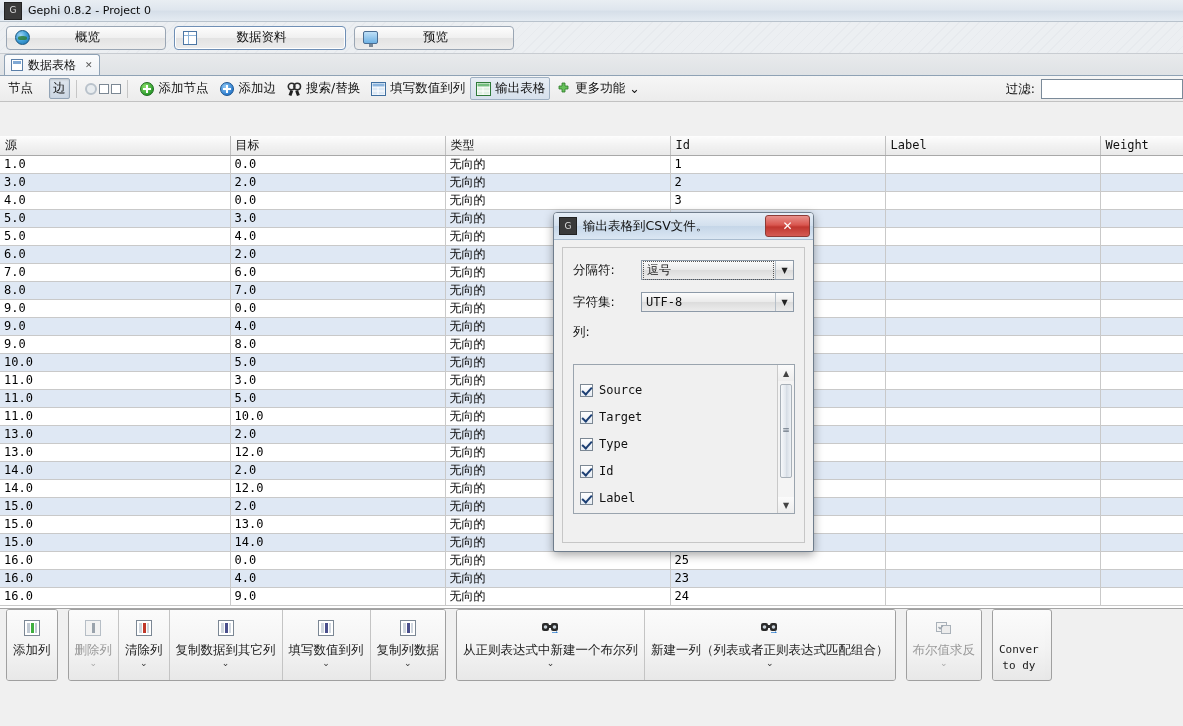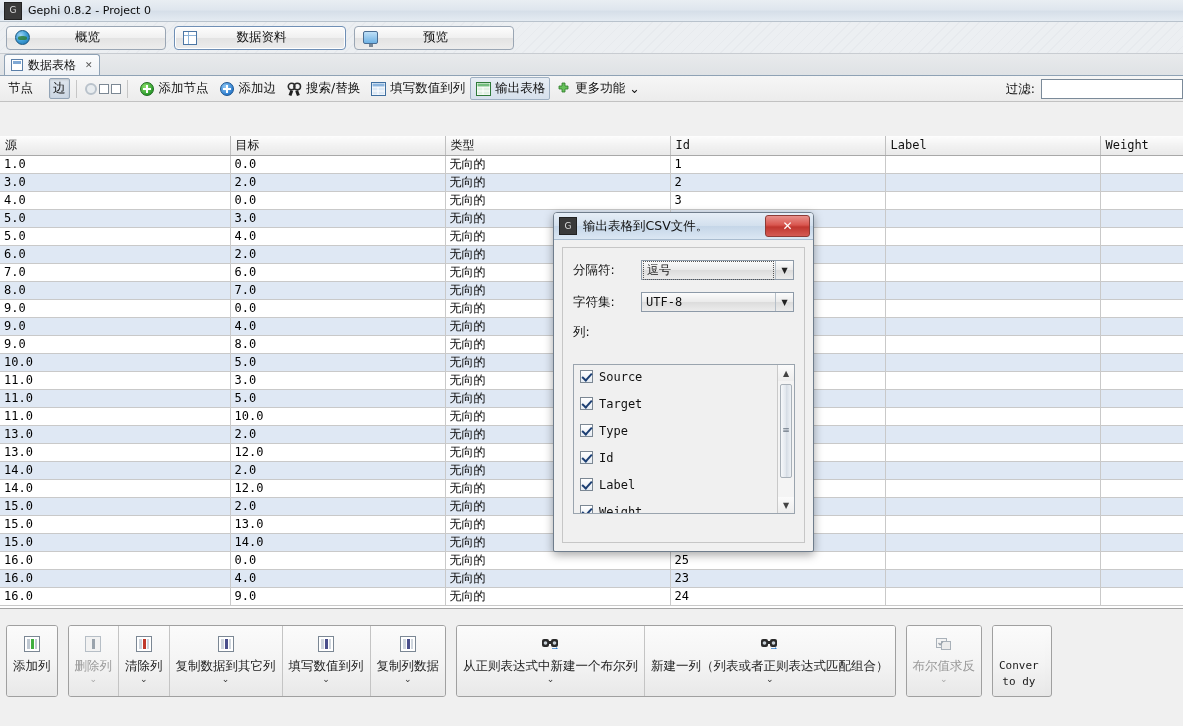--- a/index.html
+++ b/index.html
@@ -237,21 +237,21 @@
   .col-lab { width: 215px; }
   .col-wgt { width: 83px; }
 
   
   .bottombar {
     position: absolute;
     left: 0; top: 608px;
     width: 1183px; height: 105px;
     background: #f0f0f0;
     border-top: 1px solid #a4a4a4;
-    display: flex; align-items: center;
+    display: flex; align-items: flex-start;
     padding: 0 6px;
     box-sizing: border-box;
     gap: 10px;
     overflow: hidden;
   }
   .cmd-group {
     display: flex; align-items: stretch;
     border: 1px solid #a0a0a0;
     border-radius: 3px;
     background: linear-gradient(180deg,#fbfbfb 0%,#f2f2f2 55%,#e7e7e7 100%);
@@ -378,21 +378,21 @@
     box-sizing: border-box;
     display: flex;
   }
   .colbox-list {
     flex: 1;
     padding: 5px 0 0 6px;
     box-sizing: border-box;
     overflow: hidden;
   }
   .chk-row {
-    display: flex; align-items: flex-start;
+    display: flex; align-items: flex-end;
     height: 27px;
     gap: 6px;
     cursor: default;
   }
   .chk {
     width: 13px; height: 13px;
     border: 1px solid #7b8793;
     background: linear-gradient(180deg,#ffffff 0%,#e6ecf3 100%);
     box-sizing: border-box;
     position: relative;

